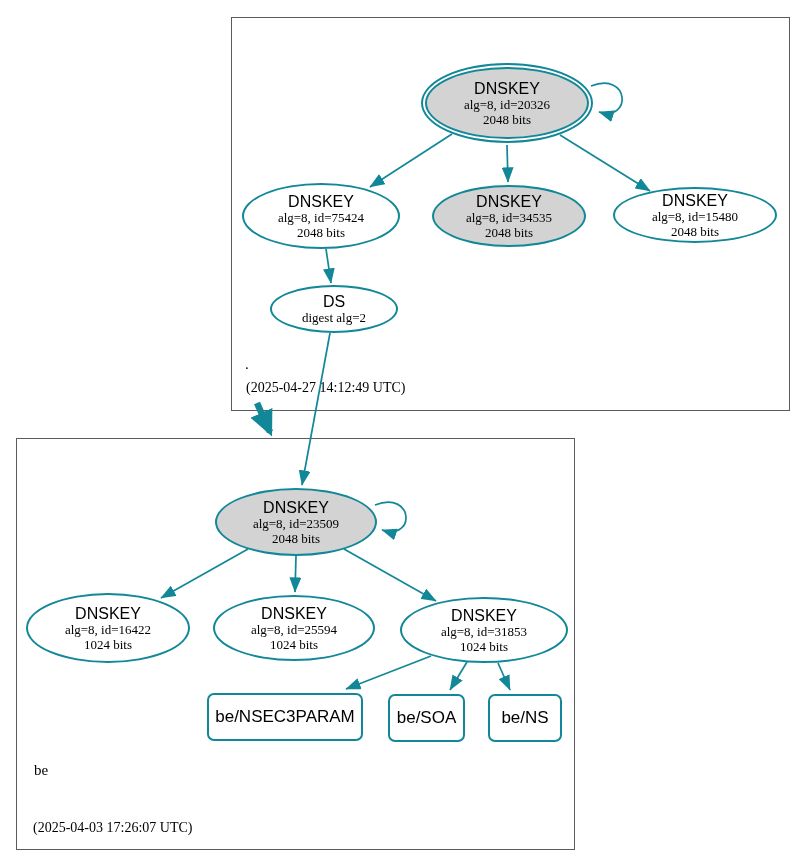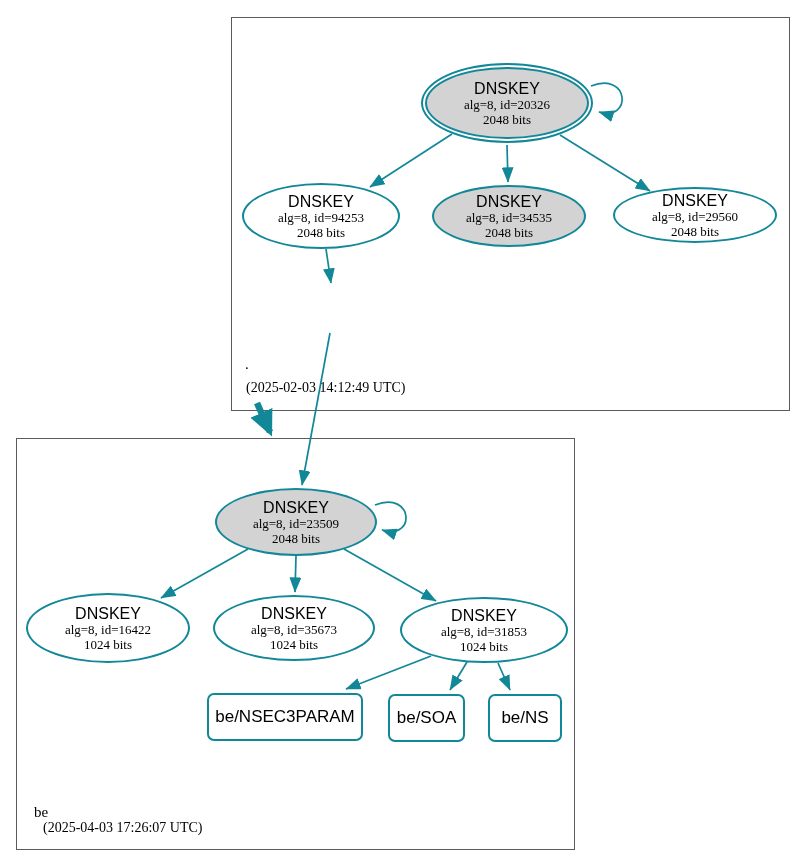--- a/index.html
+++ b/index.html
@@ -83,64 +83,68 @@
   <div class="node-outer" style="left:421px;top:63px;width:172px;height:80px;">
     <div class="node-inner">
       <span class="node-title">DNSKEY</span>
       <span class="node-detail">alg=8, id=20326</span>
       <span class="node-detail">2048 bits</span>
     </div>
   </div>
 
   <div class="node" style="left:242px;top:183px;width:158px;height:66px;">
     <span class="node-title">DNSKEY</span>
-    <span class="node-detail">alg=8, id=94253</span>
+    <span class="node-detail">alg=8, id=75424</span>
     <span class="node-detail">2048 bits</span>
   </div>
 
   <div class="node gray" style="left:432px;top:185px;width:154px;height:62px;">
     <span class="node-title">DNSKEY</span>
     <span class="node-detail">alg=8, id=34535</span>
     <span class="node-detail">2048 bits</span>
   </div>
 
   <div class="node" style="left:613px;top:187px;width:164px;height:56px;">
     <span class="node-title">DNSKEY</span>
-    <span class="node-detail">alg=8, id=29560</span>
+    <span class="node-detail">alg=8, id=15480</span>
     <span class="node-detail">2048 bits</span>
   </div>
 
+  <div class="node" style="left:270px;top:285px;width:128px;height:48px;">
+    <span class="node-title">DS</span>
+    <span class="node-detail">digest alg=2</span>
+  </div>
 
   <div class="zone-label" style="left:245px;top:356px;">.</div>
-  <div class="zone-ts" style="left:246px;top:380px;">(2025-02-03 14:12:49 UTC)</div>
+  <div class="zone-ts" style="left:246px;top:380px;">(2025-04-27 14:12:49 UTC)</div>
 
   <div class="node gray" style="left:215px;top:488px;width:162px;height:68px;">
     <span class="node-title">DNSKEY</span>
     <span class="node-detail">alg=8, id=23509</span>
     <span class="node-detail">2048 bits</span>
   </div>
 
   <div class="node" style="left:26px;top:593px;width:164px;height:70px;">
     <span class="node-title">DNSKEY</span>
     <span class="node-detail">alg=8, id=16422</span>
     <span class="node-detail">1024 bits</span>
   </div>
 
   <div class="node" style="left:213px;top:595px;width:162px;height:66px;">
     <span class="node-title">DNSKEY</span>
-    <span class="node-detail">alg=8, id=35673</span>
+    <span class="node-detail">alg=8, id=25594</span>
     <span class="node-detail">1024 bits</span>
   </div>
 
   <div class="node" style="left:400px;top:597px;width:168px;height:66px;">
     <span class="node-title">DNSKEY</span>
     <span class="node-detail">alg=8, id=31853</span>
     <span class="node-detail">1024 bits</span>
   </div>
 
   <div class="rrset" style="left:207px;top:693px;width:156px;height:48px;">be/NSEC3PARAM</div>
   <div class="rrset" style="left:388px;top:694px;width:77px;height:48px;">be/SOA</div>
   <div class="rrset" style="left:488px;top:694px;width:74px;height:48px;">be/NS</div>
 
-  <div class="zone-label" style="left:34px;top:804px;">be</div>
-  <div class="zone-ts" style="left:33px;top:820px;margin-left:10px;">(2025-04-03 17:26:07 UTC)</div>
+  <div class="zone-label" style="left:34px;top:762px;">be</div>
+  <div class="zone-ts" style="left:33px;top:820px;">(2025-04-03 17:26:07 UTC)</div>
 
 </div>
 
 </body></html>

